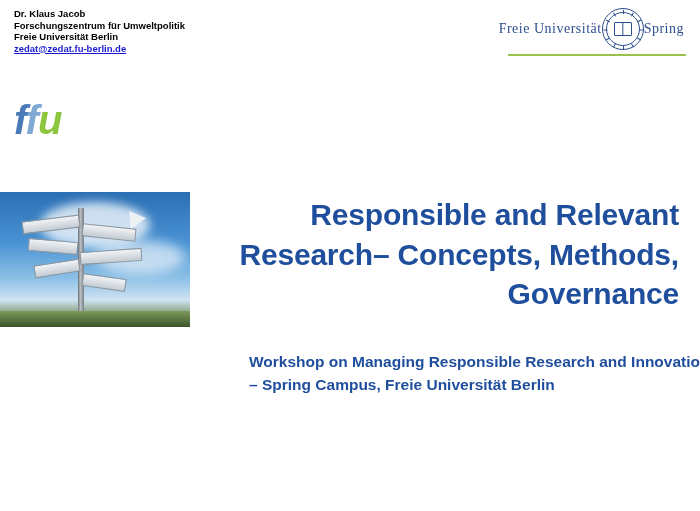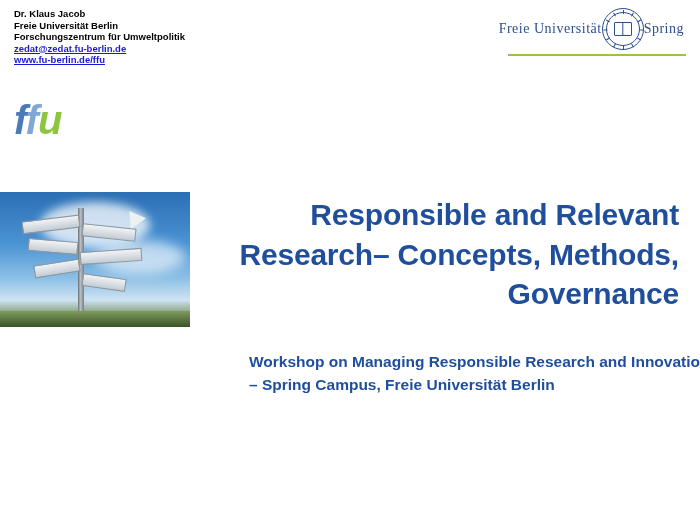--- a/index.html
+++ b/index.html
@@ -214,24 +214,23 @@
     margin-left: 40px;
   }
 </style>
 </head>
 <body>
 
 <div class="slide">
 
   <div class="header-left">
     <div class="line">Dr. Klaus Jacob</div>
+    <div class="line">Forschungszentrum für Umweltpolitik</div>
     <div class="line">Freie Universität Berlin</div>
-    <div class="line">Forschungszentrum für Umweltpolitik</div>
     <a class="line" href="#">zedat@zedat.fu-berlin.de</a>
-    <a class="line" href="#">www.fu-berlin.de/ffu</a>
   </div>
 
   <div class="ffu-logo">
     <span class="f1">f</span><span class="f2">f</span><span class="u">u</span>
   </div>
 
   <div class="fu-logo">
     <span class="word">Freie Universität</span>
     <span class="fu-seal">
       <span class="tick" style="transform:rotate(0deg)"></span>

